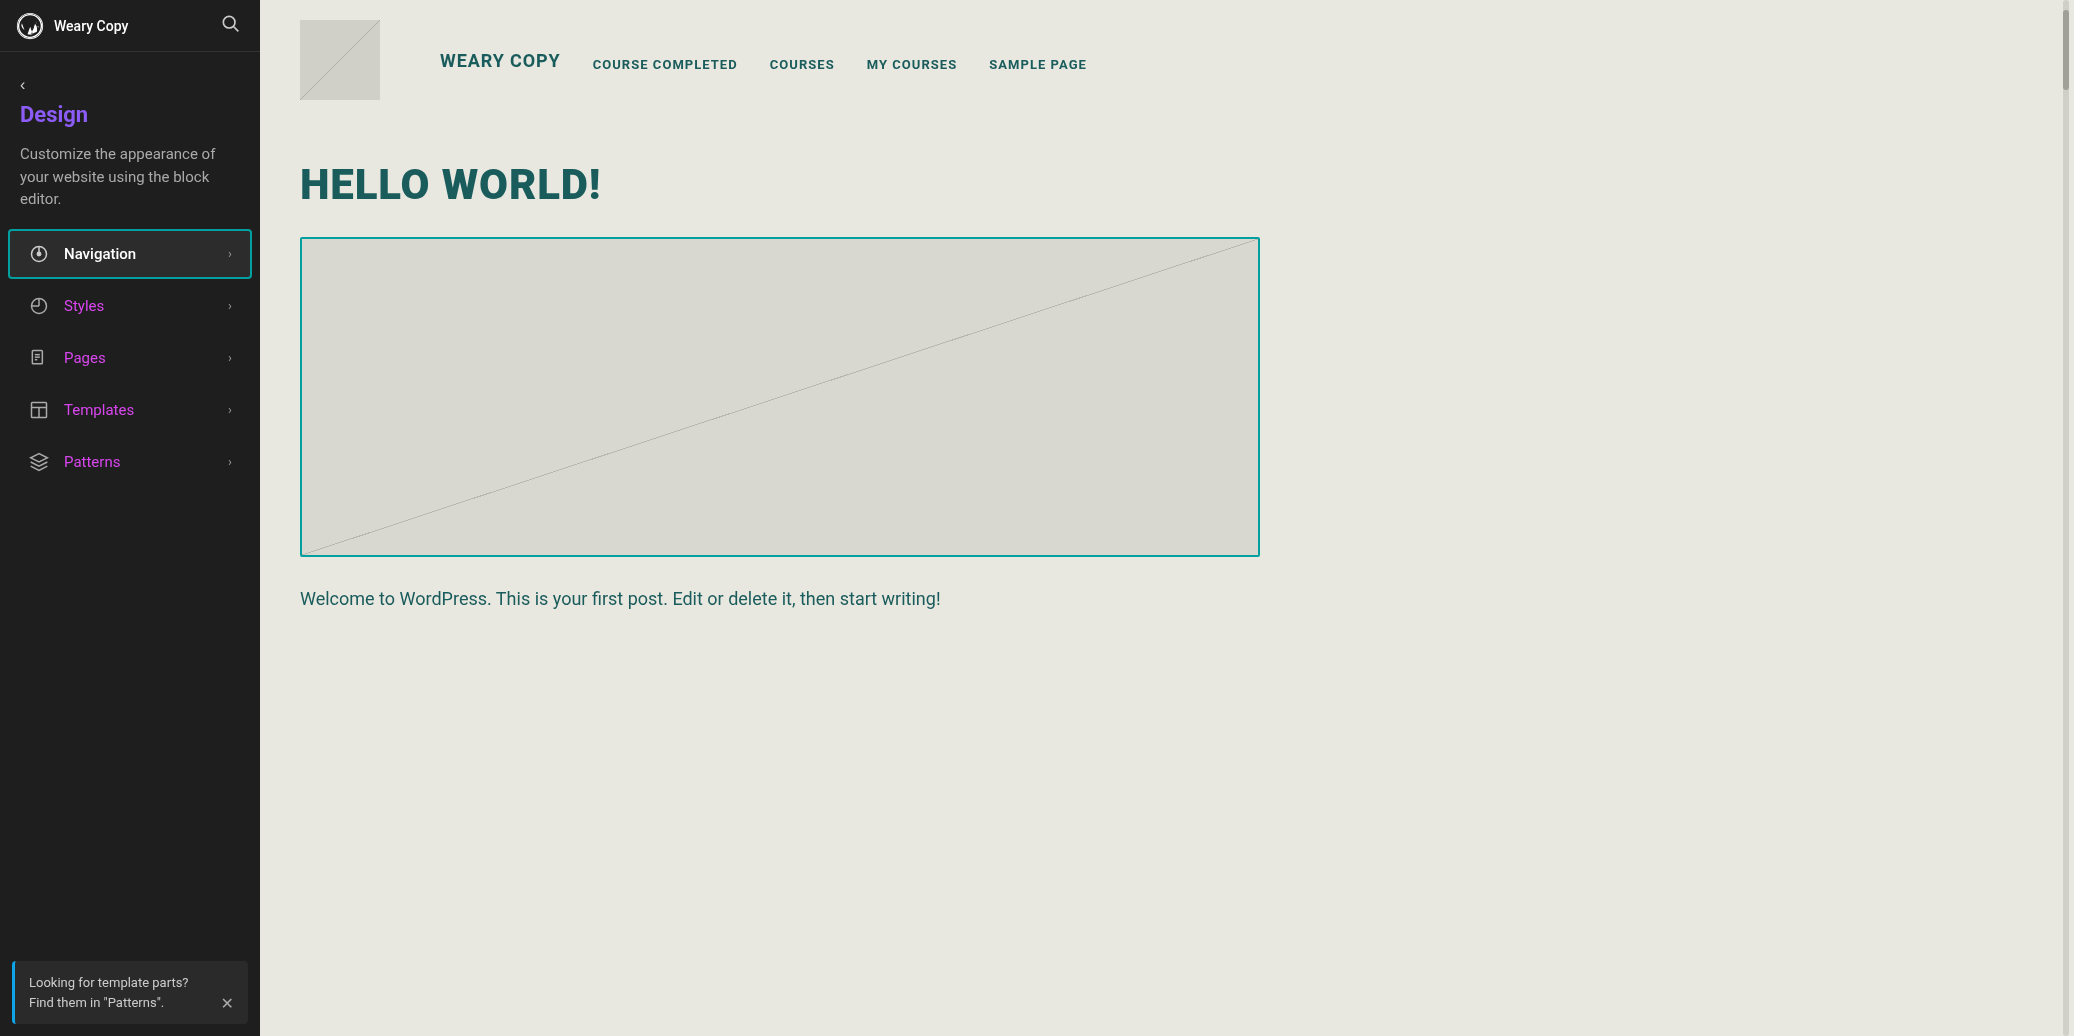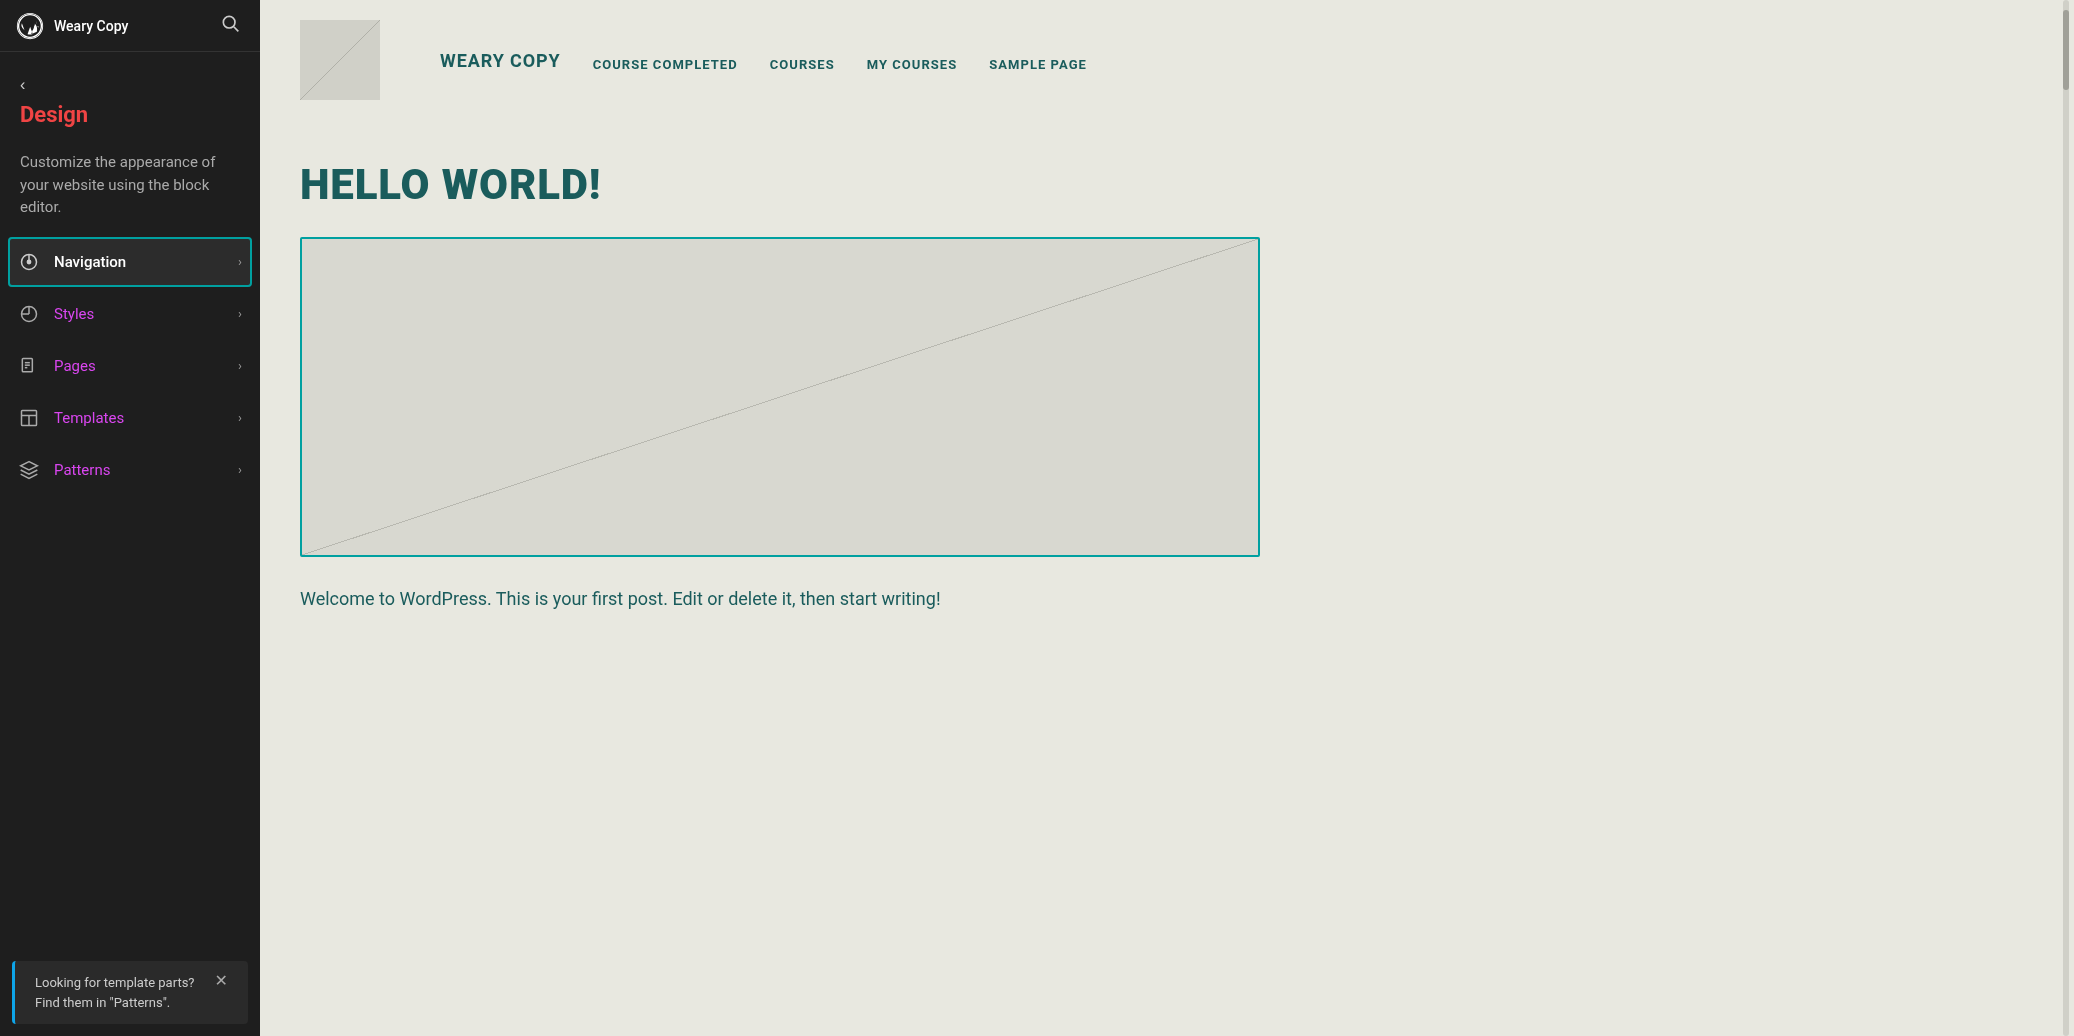--- a/index.html
+++ b/index.html
@@ -65,39 +65,39 @@
       font-size: 14px;
       margin-bottom: 8px;
       padding: 0;
     }
     .back-arrow {
       font-size: 16px;
     }
     .design-title {
       font-size: 22px;
       font-weight: 700;
-      color: #ef4444;
-      margin-bottom: 24px;
+      color: #8b5cf6;
+      margin-bottom: 16px;
     }
     .design-desc {
       font-size: 15px;
       color: #aaa;
       line-height: 1.5;
     }
 
     
     .nav-items {
       flex: 1;
       overflow-y: auto;
     }
     .nav-item {
       display: flex;
       align-items: center;
       justify-content: space-between;
-      padding: 14px 10px;
+      padding: 14px 20px;
       cursor: pointer;
       border-radius: 4px;
       margin: 2px 8px;
       transition: background 0.15s;
     }
     .nav-item.active {
       background: #2c2c2c;
       outline: 2px solid #00a0a0;
       outline-offset: -2px;
     }
@@ -127,23 +127,23 @@
       color: #999;
       font-size: 13px;
     }
 
     
     .notification-bar {
       margin: 8px 12px 12px 12px;
       background: #2a2a2a;
       border-left: 3px solid #0ea5e9;
       border-radius: 4px;
-      padding: 12px 20px;
-      display: flex;
-      align-items: flex-start;
+      padding: 12px 14px;
+      display: flex;
+      align-items: flex-end;
       justify-content: space-between;
       gap: 8px;
     }
     .notification-text {
       font-size: 13px;
       color: #ccc;
       line-height: 1.5;
       flex: 1;
     }
     .close-notif {

